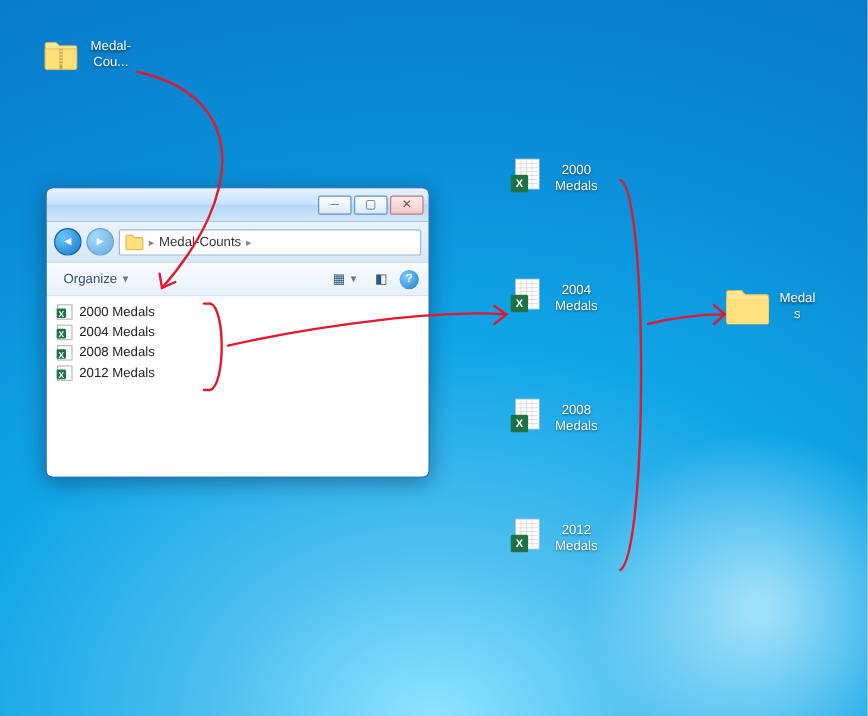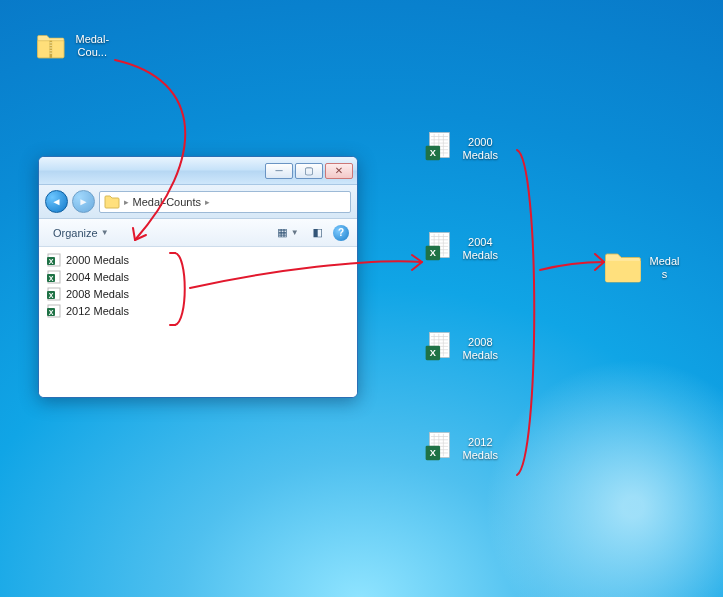--- a/index.html
+++ b/index.html
@@ -185,21 +185,21 @@
         <line x1="17" y1="4" x2="17" y2="38"></line>
         <line x1="24" y1="4" x2="24" y2="38"></line>
         <line x1="31" y1="4" x2="31" y2="38"></line>
       </g>
     <rect x="4" y="22" width="22" height="22" rx="2" fill="#1f7246"></rect>
     <text x="15" y="38" font-size="14" font-weight="bold" fill="#fff" text-anchor="middle" font-family="Segoe UI">X</text>
   </svg>
   <span class="lbl">2012 Medals</span>
 </div>
 
-<div class="desk-icon" style="left:602px; top:248px;">
+<div class="desk-icon" style="left:602px; top:236px;">
   <svg class="folder-svg" viewBox="0 0 48 40">
     <path d="M4 10 L4 6 Q4 4 6 4 L18 4 L22 8 L42 8 Q44 8 44 10 L44 34 Q44 36 42 36 L6 36 Q4 36 4 34 Z" fill="#ffe79a" stroke="#d8b956"></path>
     <path d="M4 12 L44 12 L44 34 Q44 36 42 36 L6 36 Q4 36 4 34 Z" fill="#ffe07d"></path>
   </svg>
   <span class="lbl">Medals</span>
 </div>
 
 <div class="window">
   <div class="title-bar">
     <div class="win-btn">─</div>

